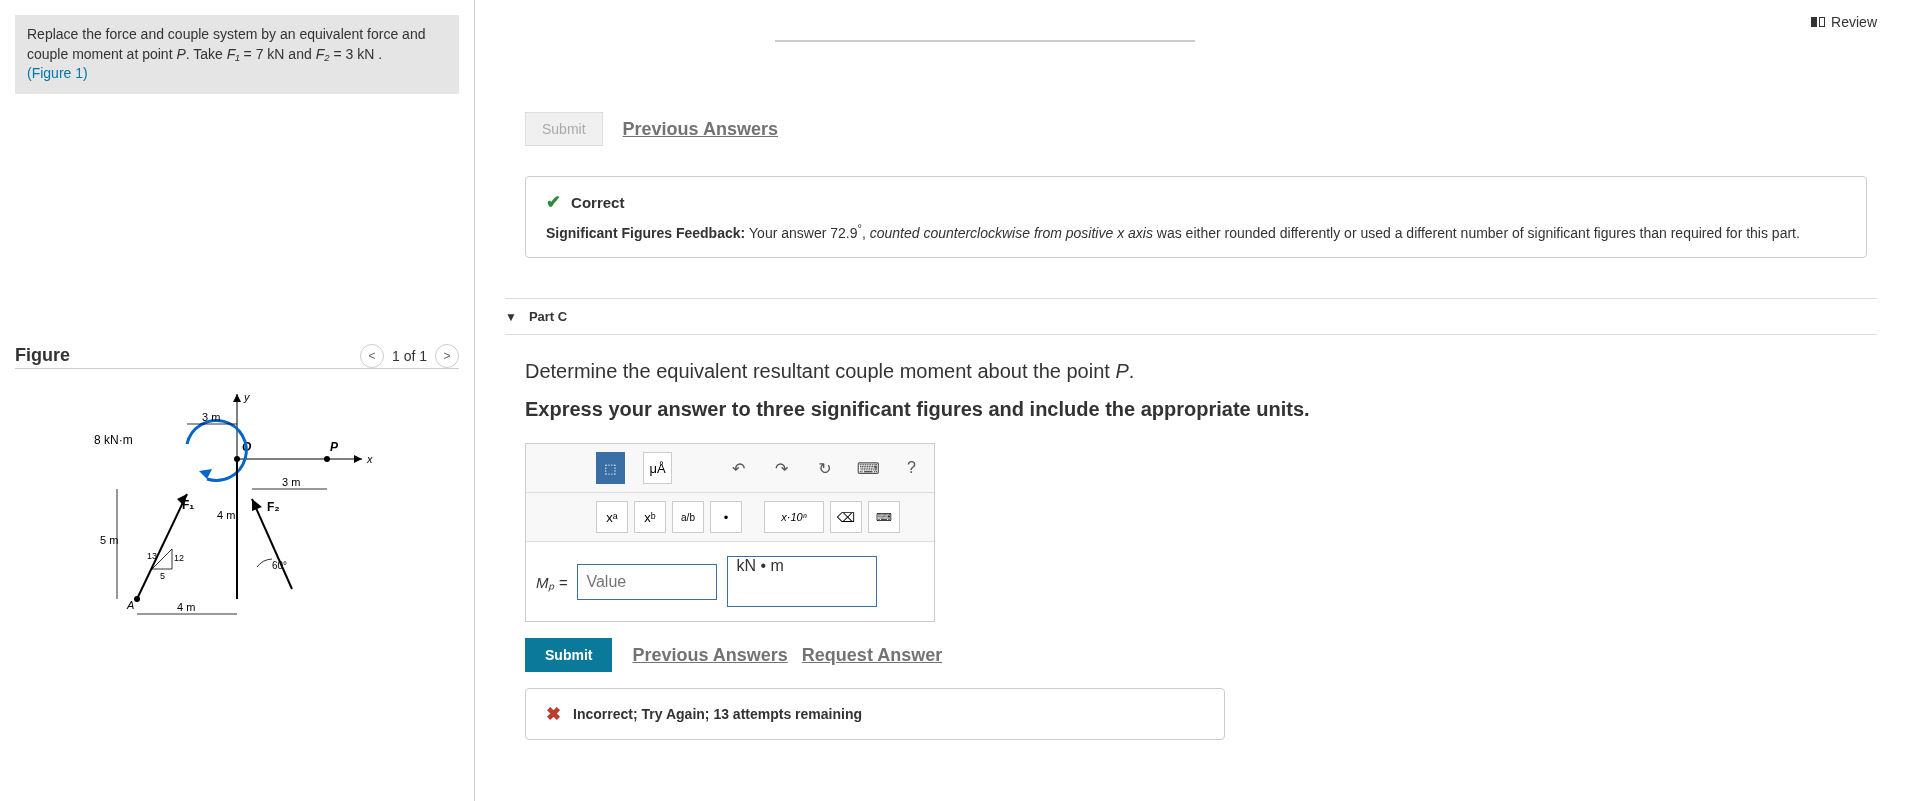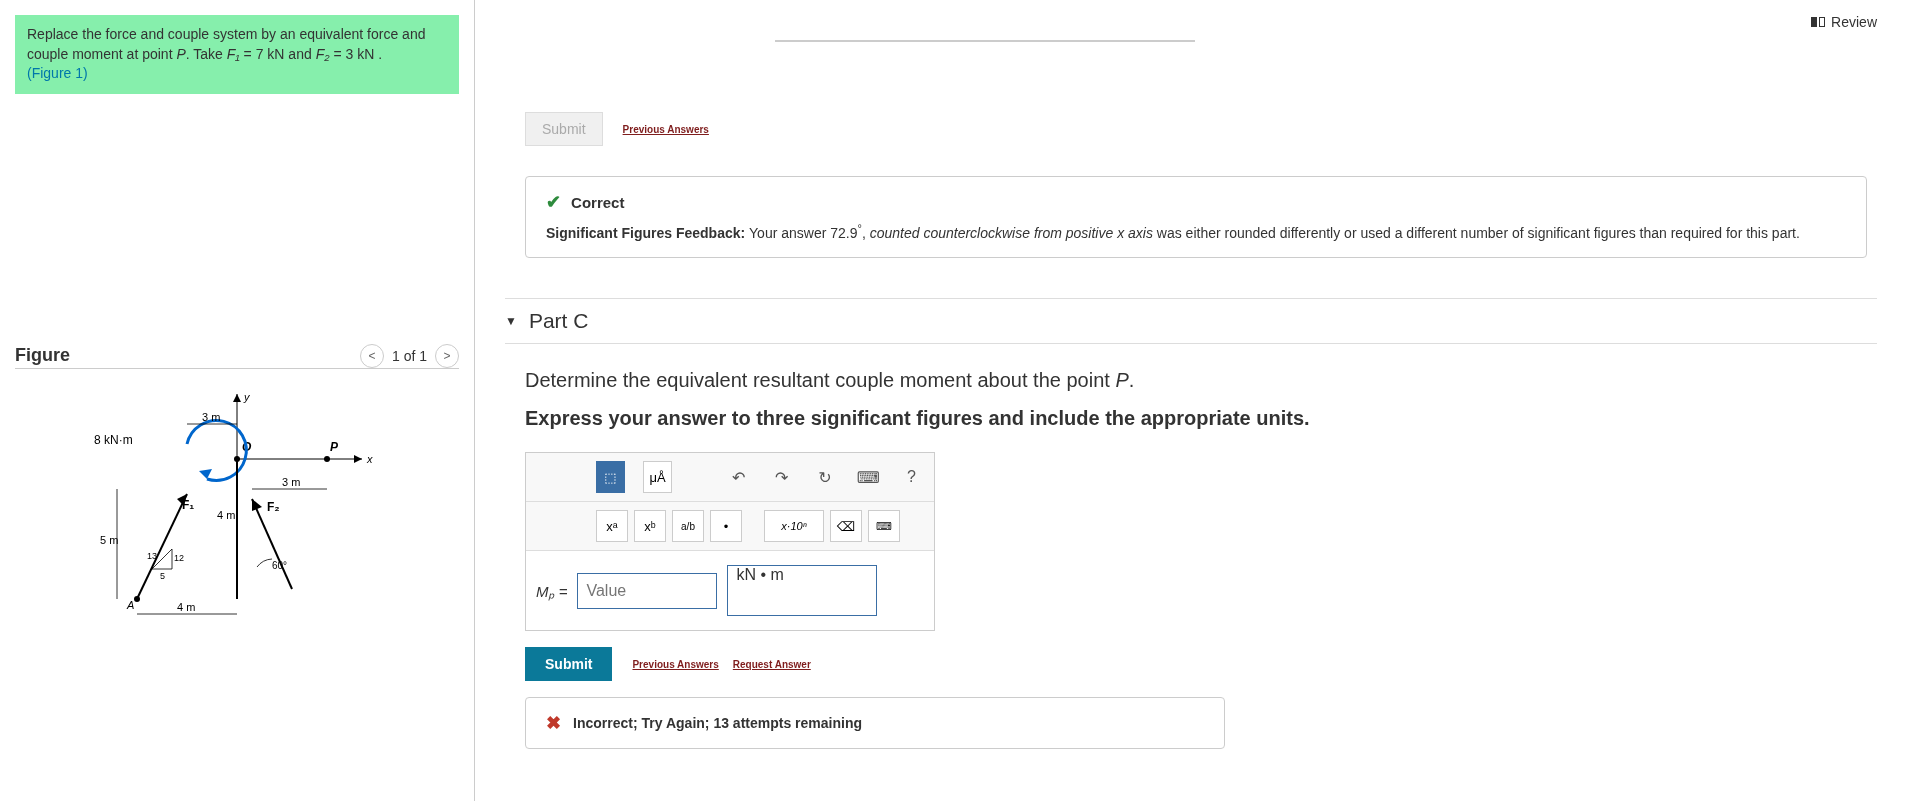--- a/index.html
+++ b/index.html
@@ -1,42 +1,42 @@
 <!DOCTYPE html>
 <html><head>
 <meta charset="utf-8">
 <style>
 * { box-sizing: border-box; margin: 0; padding: 0; }
 body { font-family: Arial, Helvetica, sans-serif; font-size: 14px; color: #333; background: #fff; width: 1907px; height: 801px; overflow: hidden; }
 .container { display: flex; height: 100%; }
 .left-panel { width: 475px; padding: 15px 15px; border-right: 1px solid #ccc; }
 .right-panel { flex: 1; padding: 0 30px; position: relative; }
-.problem-box { background: #86efac; padding: 10px 12px; font-size: 14px; line-height: 1.4; color: #333; }
+.problem-box { background: #e5e5e5; padding: 10px 12px; font-size: 14px; line-height: 1.4; color: #333; }
 .figure-header { display: flex; align-items: center; justify-content: space-between; margin-top: 250px; padding-bottom: 0; border-bottom: 1px solid #ccc; }
 .figure-title { font-size: 18px; font-weight: bold; }
 .figure-nav { display: flex; align-items: center; gap: 8px; }
 .nav-btn { width: 24px; height: 24px; border: 1px solid #ccc; border-radius: 50%; background: #fff; display: flex; align-items: center; justify-content: center; font-size: 12px; cursor: pointer; color: #666; }
 .nav-count { font-size: 14px; color: #333; }
 .figure-img { margin-top: 20px; text-align: center; }
 .review-link { position: absolute; top: 14px; right: 30px; color: #333; font-size: 14px; display: flex; align-items: center; gap: 6px; }
 .review-icon { display: inline-flex; gap: 2px; }
 .review-icon span { width: 6px; height: 10px; background: #333; }
 .review-icon span:last-child { background: #fff; border: 1px solid #333; }
 .submit-row { margin-top: 70px; display: flex; align-items: center; gap: 20px; }
 .submit-btn-disabled { background: #f0f0f0; color: #aaa; border: 1px solid #ddd; padding: 8px 16px; font-size: 14px; cursor: not-allowed; }
-.link { color: #7f1d1d; text-decoration: underline; font-weight: bold; cursor: pointer; font-size: 10px; }
+.link { color: #737373; text-decoration: underline; font-weight: bold; cursor: pointer; font-size: 18px; }
 .feedback-box { border: 1px solid #ccc; border-radius: 4px; padding: 14px 20px; margin-top: 30px; }
 .feedback-head { display: flex; align-items: center; gap: 10px; font-weight: bold; font-size: 15px; }
 .check-icon { color: #2e8b3d; font-size: 18px; font-weight: bold; }
 .feedback-body { margin-top: 8px; font-size: 14px; line-height: 1.4; }
 .feedback-body b { font-weight: bold; }
 .feedback-body i { font-style: italic; }
 .part-header { display: flex; align-items: center; gap: 12px; margin-top: 40px; padding: 10px 0; border-top: 1px solid #ddd; border-bottom: 1px solid #ddd; }
 .part-caret { font-size: 12px; color: #333; }
-.part-title { font-weight: normal; font-size: 21px; }
+.part-title { font-weight: bold; font-size: 13px; }
 .part-body { padding: 20px 0 0 20px; }
 .question-text { font-size: 20px; line-height: 1.6; }
 .instruction { font-weight: bold; margin-top: 6px; }
 .answer-widget { border: 1px solid #ccc; margin-top: 18px; width: 410px; background: #f8f8f8; }
 .toolbar-row { display: flex; align-items: center; padding: 8px 10px; gap: 6px; }
 .toolbar-row:first-child { border-bottom: 1px solid #ddd; justify-content: flex-start; gap: 18px; padding-left: 70px; }
 .tool-btn { width: 32px; height: 32px; border: 1px solid #ccc; background: #fff; display: flex; align-items: center; justify-content: center; font-size: 13px; cursor: pointer; }
 .tool-btn.active { background: #3a6ea5; color: #fff; border-color: #3a6ea5; }
 .tool-btn.plain { border: none; background: transparent; font-size: 16px; color: #555; width: 28px; }
 .toolbar-row.second { padding-left: 70px; border-bottom: 1px solid #ddd; }

